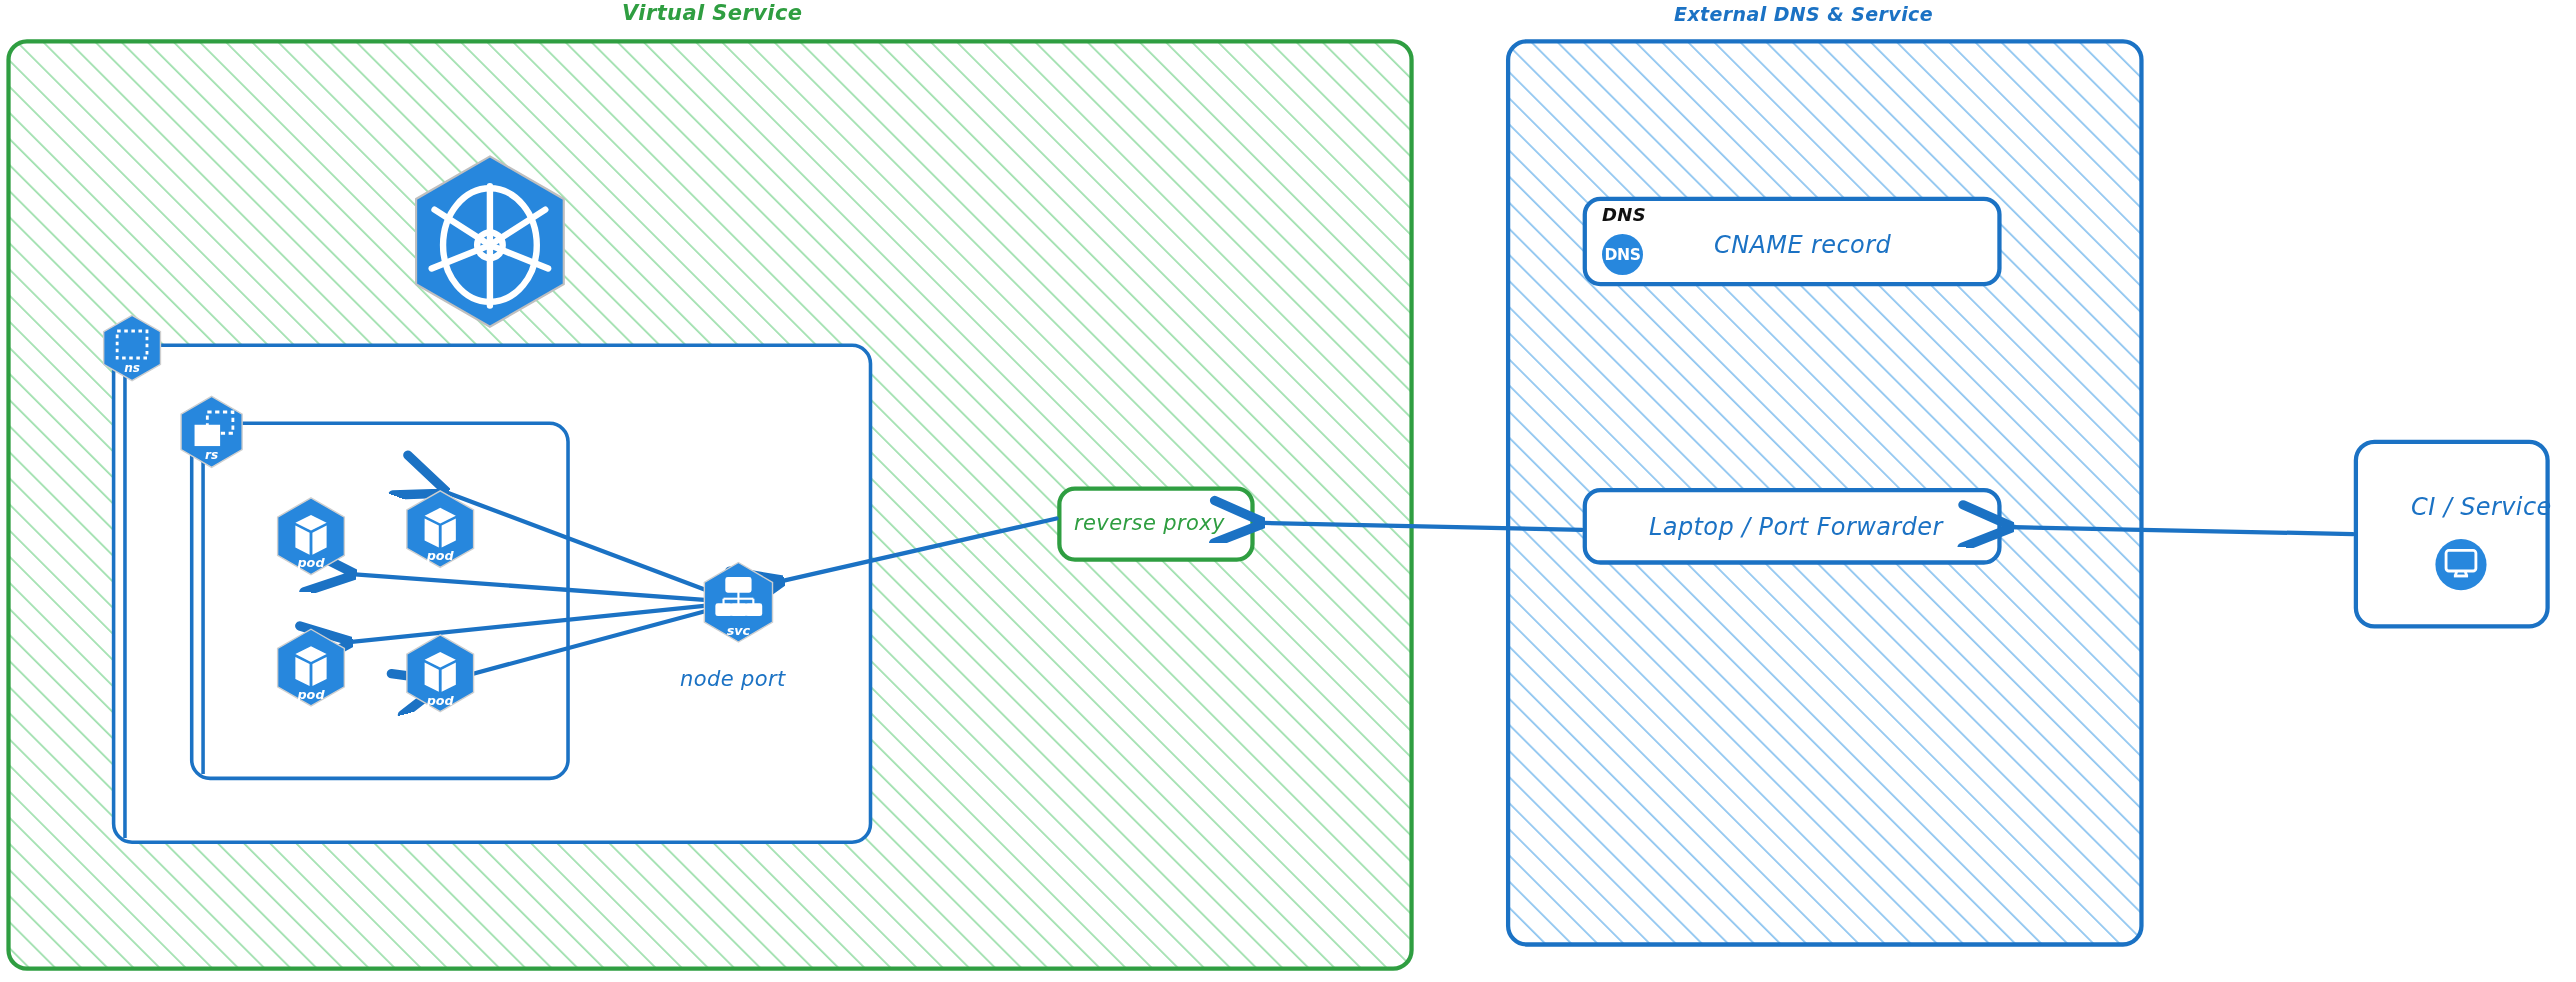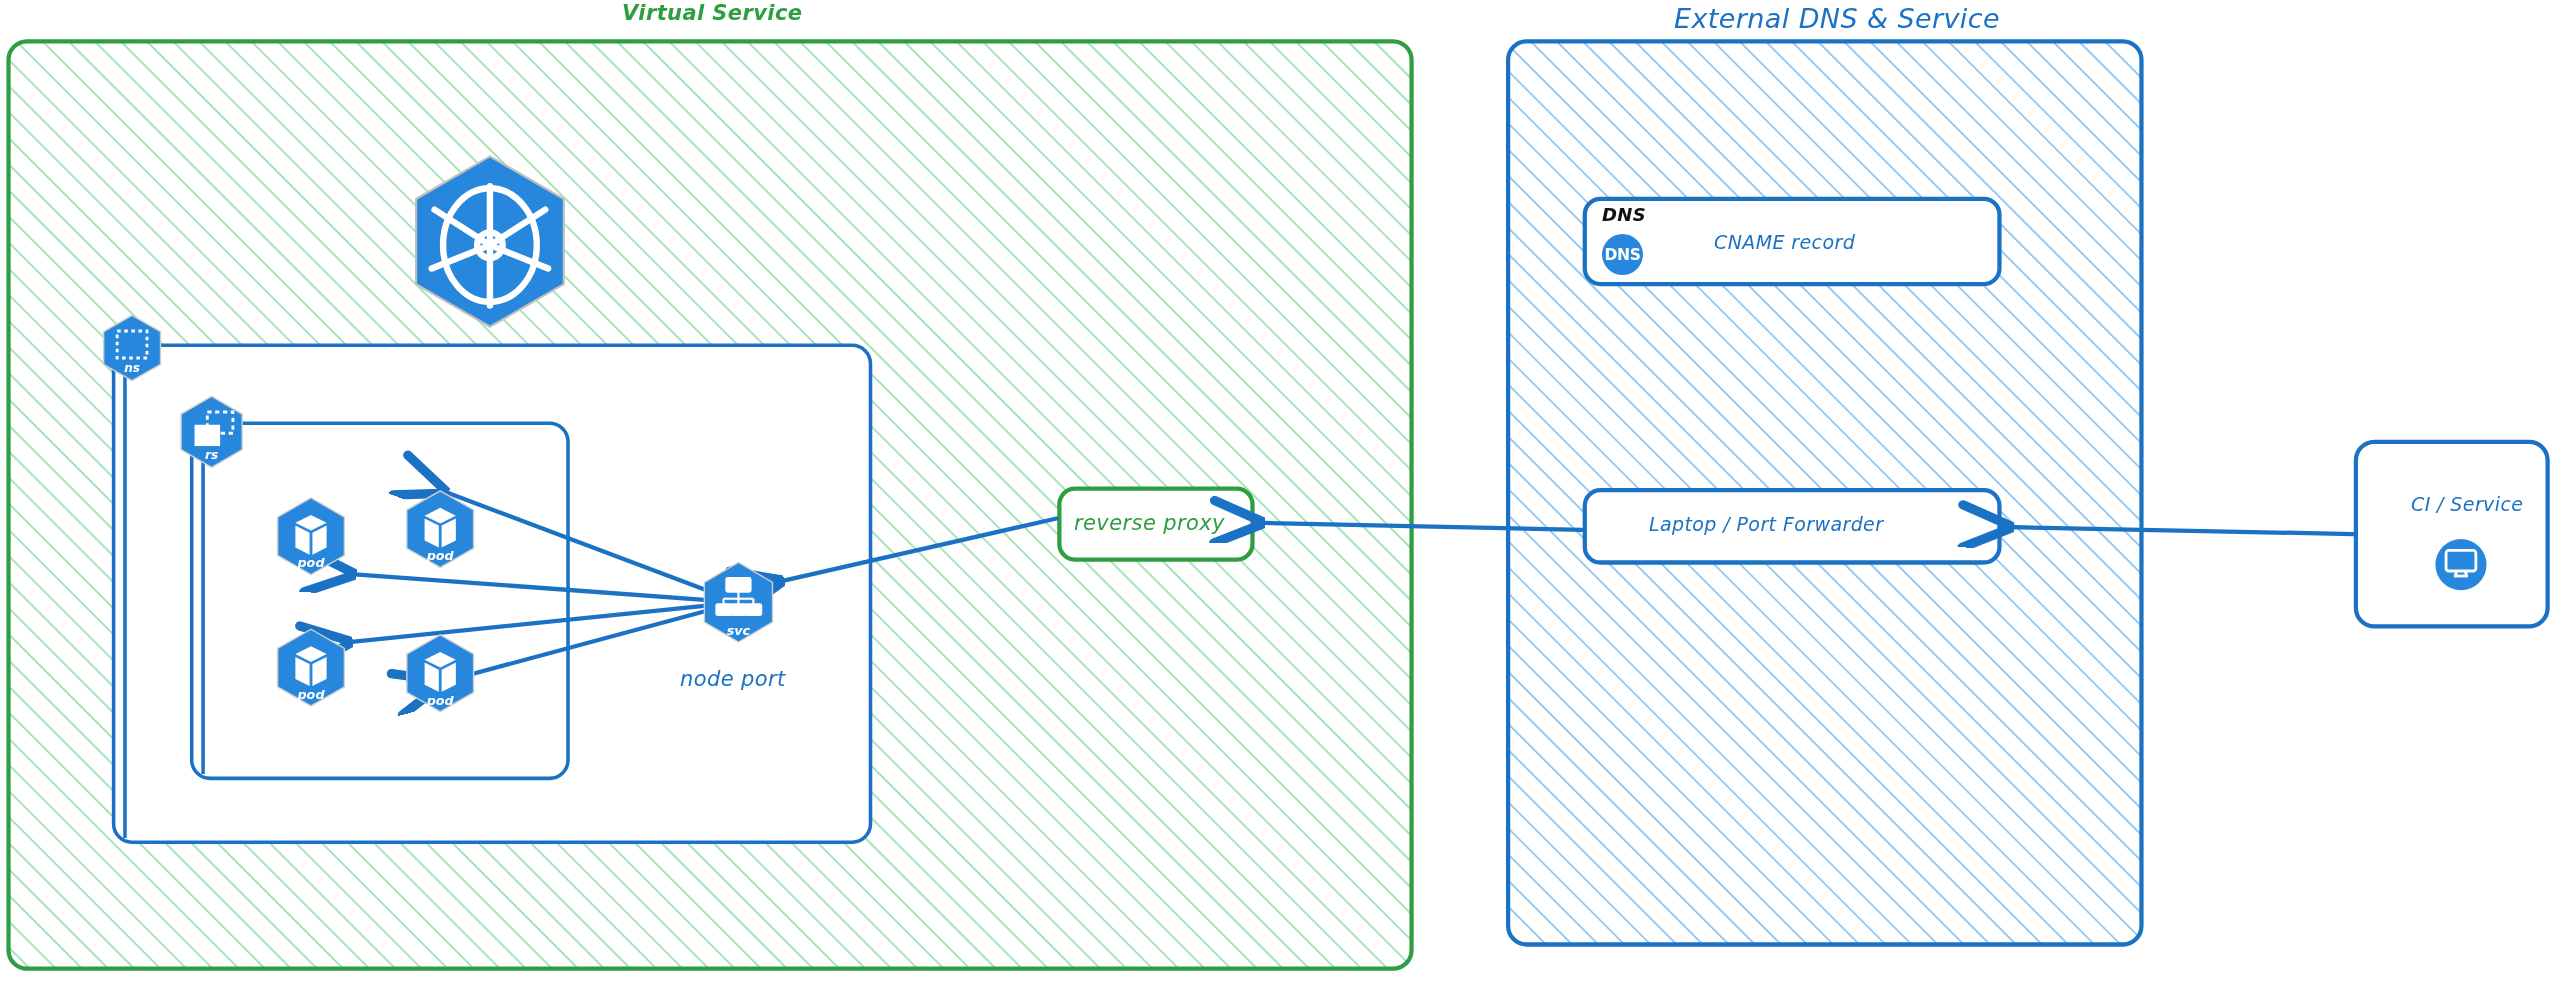--- a/index.html
+++ b/index.html
@@ -1,23 +1,23 @@
 <!DOCTYPE html>
 <html style="font-size:11.4px"><head>
 <meta charset="utf-8">
 <style>
   html,body{margin:0;padding:0;background:#ffffff;}
   body{width:2576px;height:983px;font-family:"DejaVu Sans",sans-serif;overflow:hidden;}
   #canvas{position:relative;width:2576px;height:983px;background:#fff;}
   svg.layer{position:absolute;left:0;top:0;width:2576px;height:983px;overflow:visible;}
   .lbl{position:absolute;white-space:nowrap;font-family:"DejaVu Sans",sans-serif;font-style:italic;letter-spacing:0.4px;}
   .title-vm{color:#2f9e41;font-size:21px;font-weight:600;}
-  .title-ext{color:#1b72c4;font-size:27px;font-weight:400;}
+  .title-ext{color:#1b72c4;font-size:19px;font-weight:700;}
   .grp-title{color:#111;font-size:18px;font-weight:600;}
-  .node-txt{color:#1b72c4;font-size:19px;font-weight:500;}
+  .node-txt{color:#1b72c4;font-size:24px;font-weight:500;}
   .rp-txt{color:#2f9e41;font-size:21px;font-weight:500;}
   .np-txt{color:#1b72c4;font-size:21px;font-weight:400;}
   .k8s-cap{fill:#fff;font-family:"DejaVu Sans",sans-serif;font-style:italic;font-weight:700;}
   .dnsbadge{position:absolute;width:41px;height:41px;border-radius:50%;background:#2787dd;
             display:flex;align-items:center;justify-content:center;color:#fff;font-size:15.6px;
             font-family:"DejaVu Sans",sans-serif;font-weight:700;letter-spacing:-0.4px;}
 </style>
 </head>
 <body>
 

